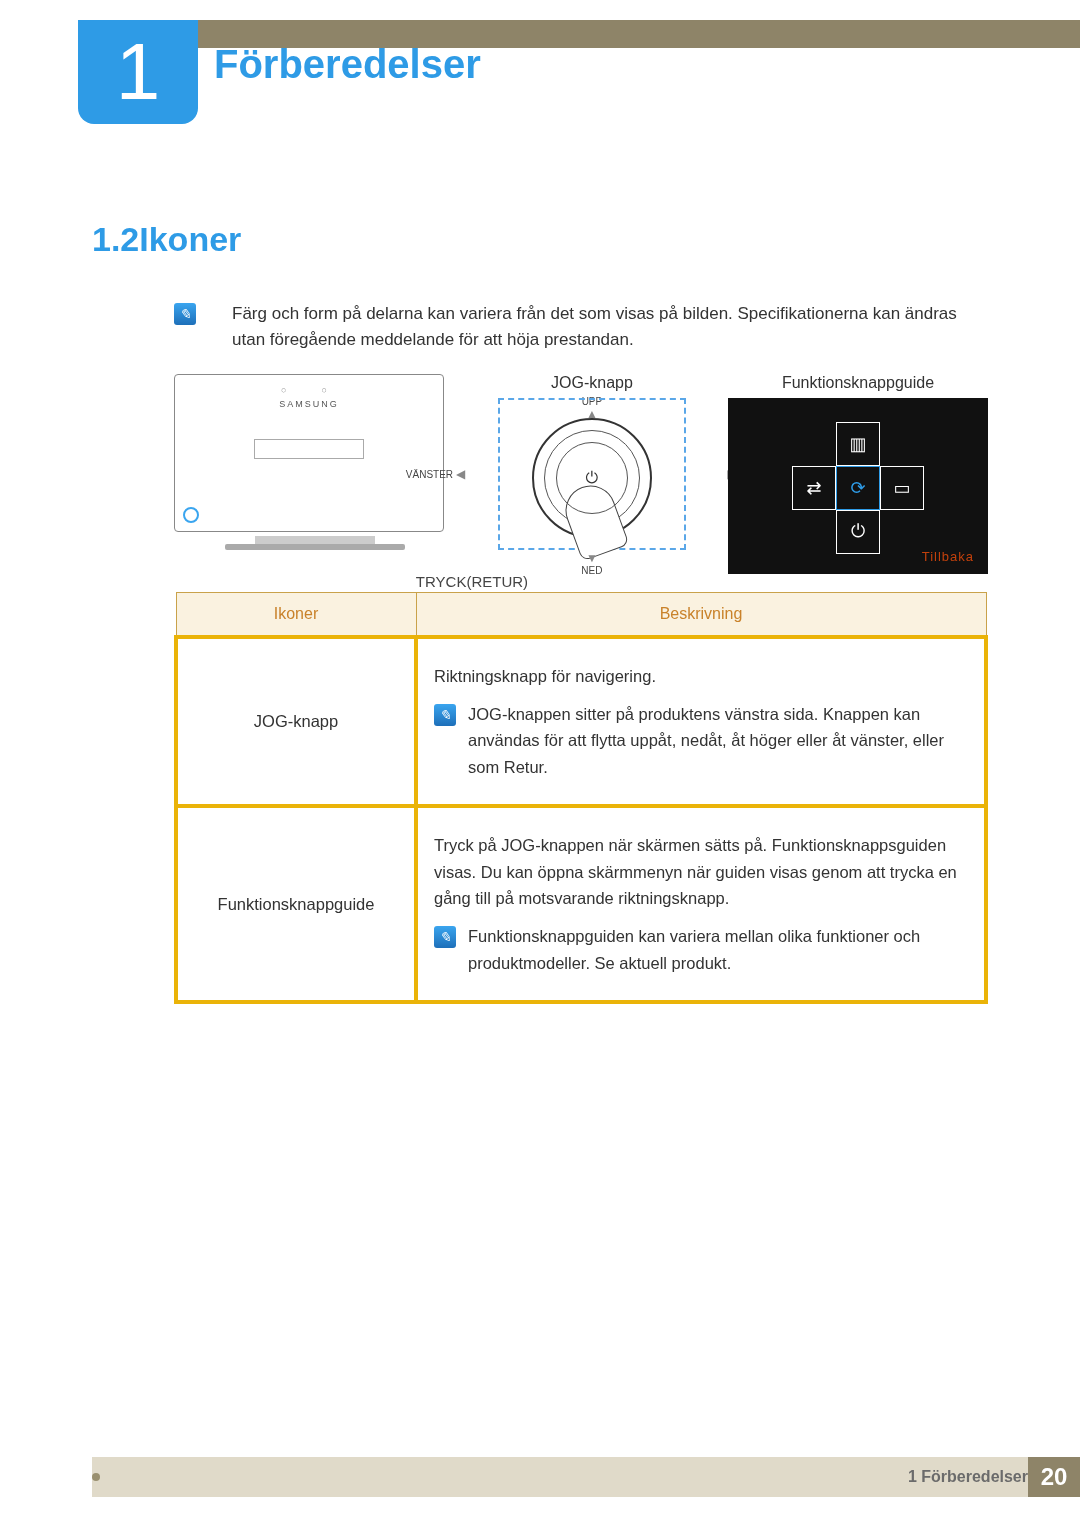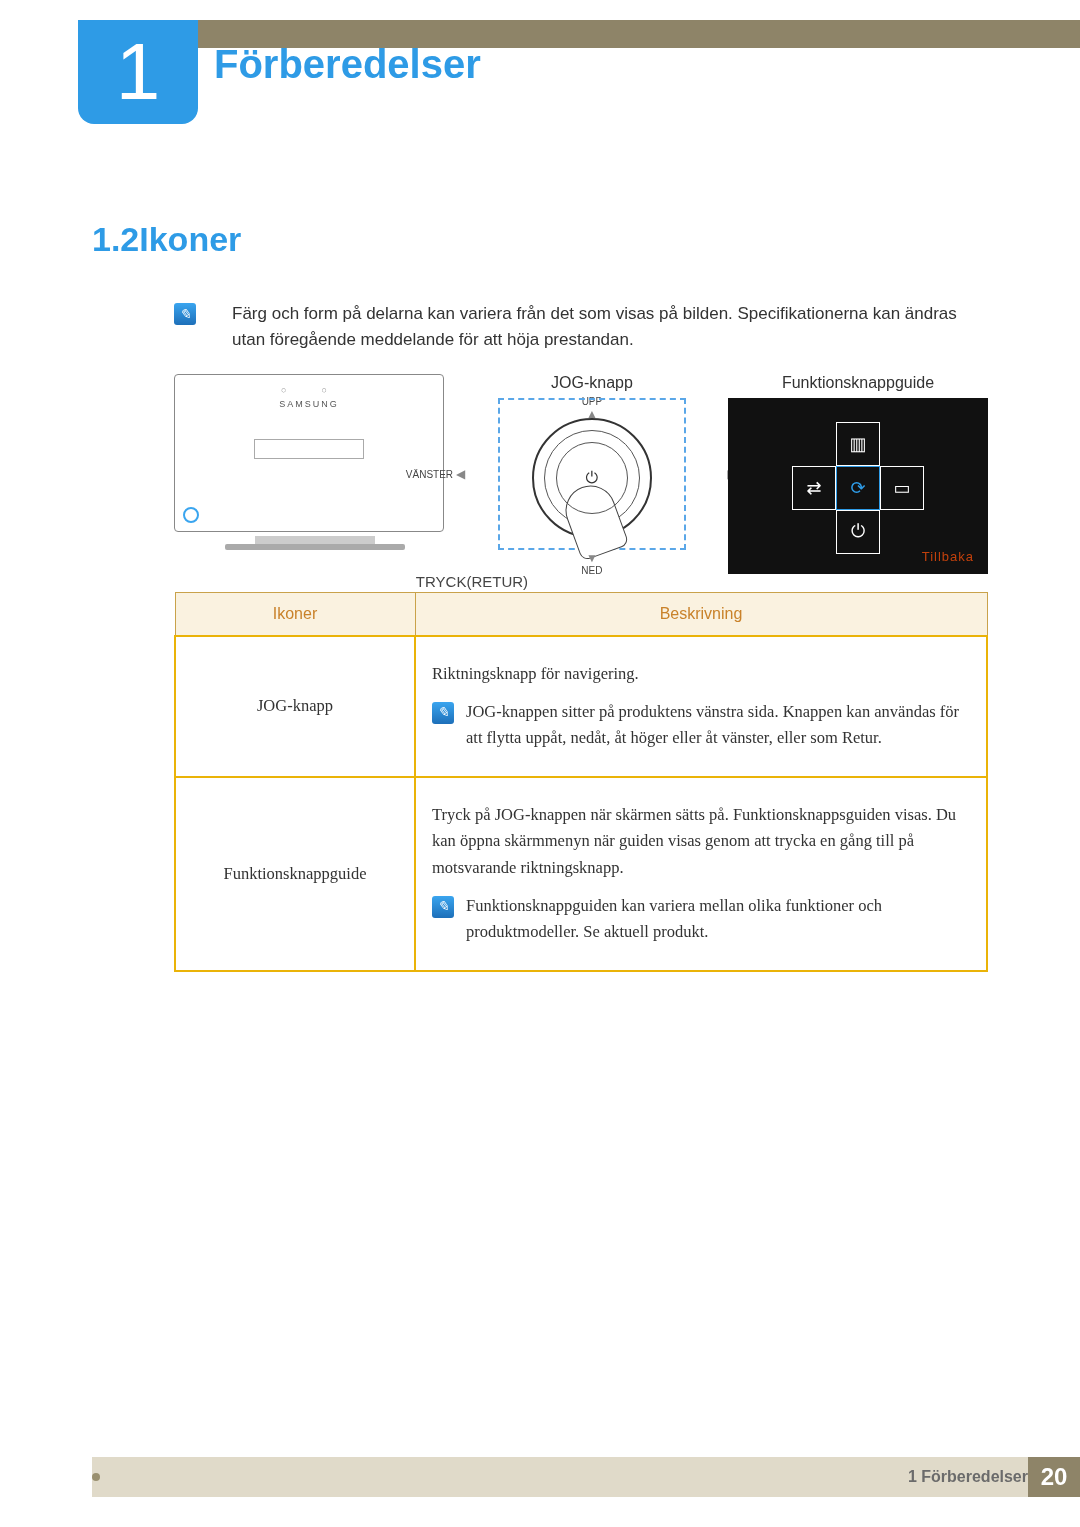--- a/index.html
+++ b/index.html
@@ -118,26 +118,25 @@
   table.spec th {
     background:#faf2e0;
     color:#c9822a;
     font-weight:400;
     font-size:16px;
     padding:12px 10px;
     border:1px solid #c9a24a;
     text-align:center;
   }
   table.spec td {
-    border:2px solid #eab308;
+    border:4px solid #eab308;
     padding:24px 16px;
     font-size:16.5px;
     vertical-align:middle;
     line-height:1.6;
-    font-family:Liberation Serif, serif;
   }
   table.spec td.col-icon{ width:240px; text-align:center;}
   .innote{display:flex;gap:12px;align-items:flex-start;margin-top:12px;}
   .innote .note-icon{margin-top:3px;}
 
   .footer-bar{
     position:absolute; left:92px; right:0; bottom:30px; height:40px;
     background:#e0dac9; display:flex; align-items:center; justify-content:flex-end;
   }
   .footer-bar::before{

